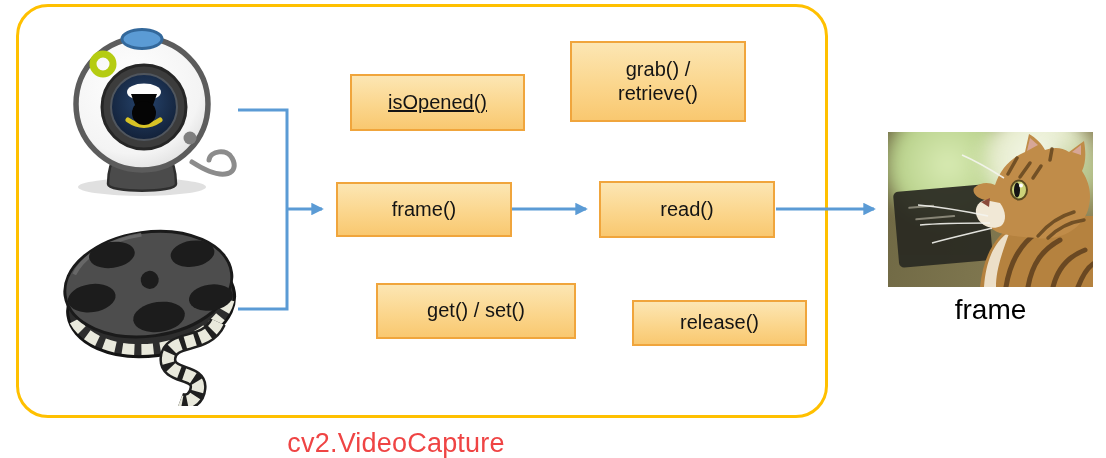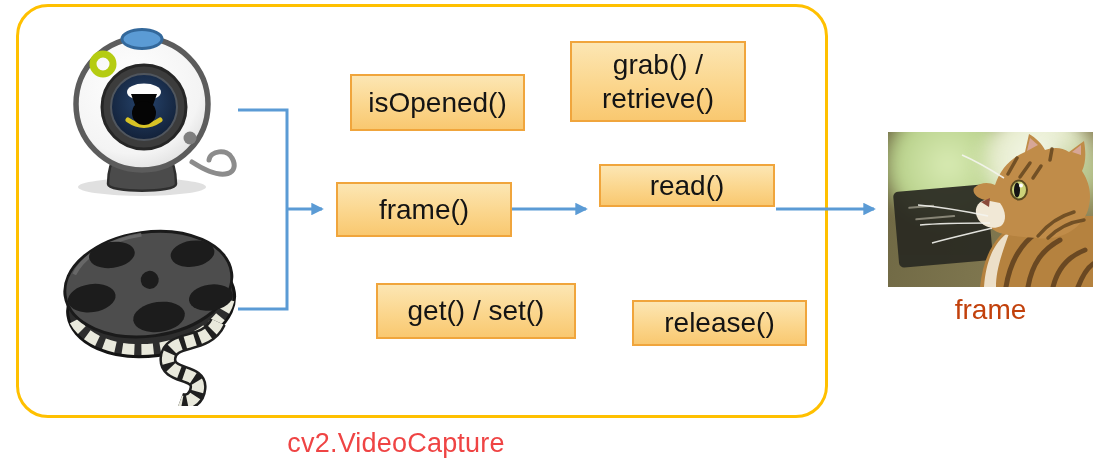--- a/index.html
+++ b/index.html
@@ -10,37 +10,37 @@
   .outer-box{
     position:absolute;left:16px;top:4px;width:806px;height:408px;
     border:3px solid #FFC000;border-radius:32px;background:transparent;
   }
   .connectors{position:absolute;left:0;top:0;width:1106px;height:458px;pointer-events:none;}
   .icon-svg{position:absolute;}
   #webcam{left:50px;top:14px;}
   #reel{left:48px;top:218px;}
   .mbox{
     position:absolute;display:flex;align-items:center;justify-content:center;
-    text-align:center;font-size:28px;color:#141414;line-height:1.18;
+    text-align:center;font-size:20px;color:#141414;line-height:1.18;
     background:linear-gradient(180deg,#fce6b3 0%,#fbd68d 55%,#f9c870 100%);
     border:2px solid #f0a53c;white-space:pre-line;box-sizing:border-box;
   }
-  #box-isopened{left:350px;top:74px;width:175px;height:57px;}
+  #box-isopened{left:350px;top:74px;width:175px;height:57px;text-decoration:underline;}
   #box-grab{left:570px;top:41px;width:176px;height:81px;}
   #box-open{left:336px;top:182px;width:176px;height:55px;}
-  #box-read{left:599px;top:164px;width:176px;height:43px;}
+  #box-read{left:599px;top:181px;width:176px;height:57px;}
   #box-getset{left:376px;top:283px;width:200px;height:56px;}
   #box-release{left:632px;top:300px;width:175px;height:46px;}
   .title{
     position:absolute;left:256px;top:428px;width:280px;text-align:center;
     font-size:27px;color:#ef4444;font-weight:500;letter-spacing:.2px;
   }
   .frame-label{
     position:absolute;left:888px;top:294px;width:205px;text-align:center;
-    font-size:28px;color:#c2410c;
+    font-size:28px;color:#000000;
   }
   .photo{
     position:absolute;left:888px;top:132px;width:205px;height:155px;
     overflow:hidden;background:linear-gradient(100deg,#6f6844 0%,#7c744d 45%,#8a7f55 100%);
   }
   .photo .blob{position:absolute;border-radius:50%;filter:blur(7px);}
   .blob-foliage{left:-15px;top:-25px;width:150px;height:115px;
     background:radial-gradient(circle,#d9ebb4 0%,#b9d28c 55%,rgba(185,210,140,0) 75%);}
   .blob-window{left:85px;top:-20px;width:130px;height:95px;
     background:radial-gradient(circle,#f6f8ec 0%,#e6eccd 55%,rgba(230,236,205,0) 78%);}

